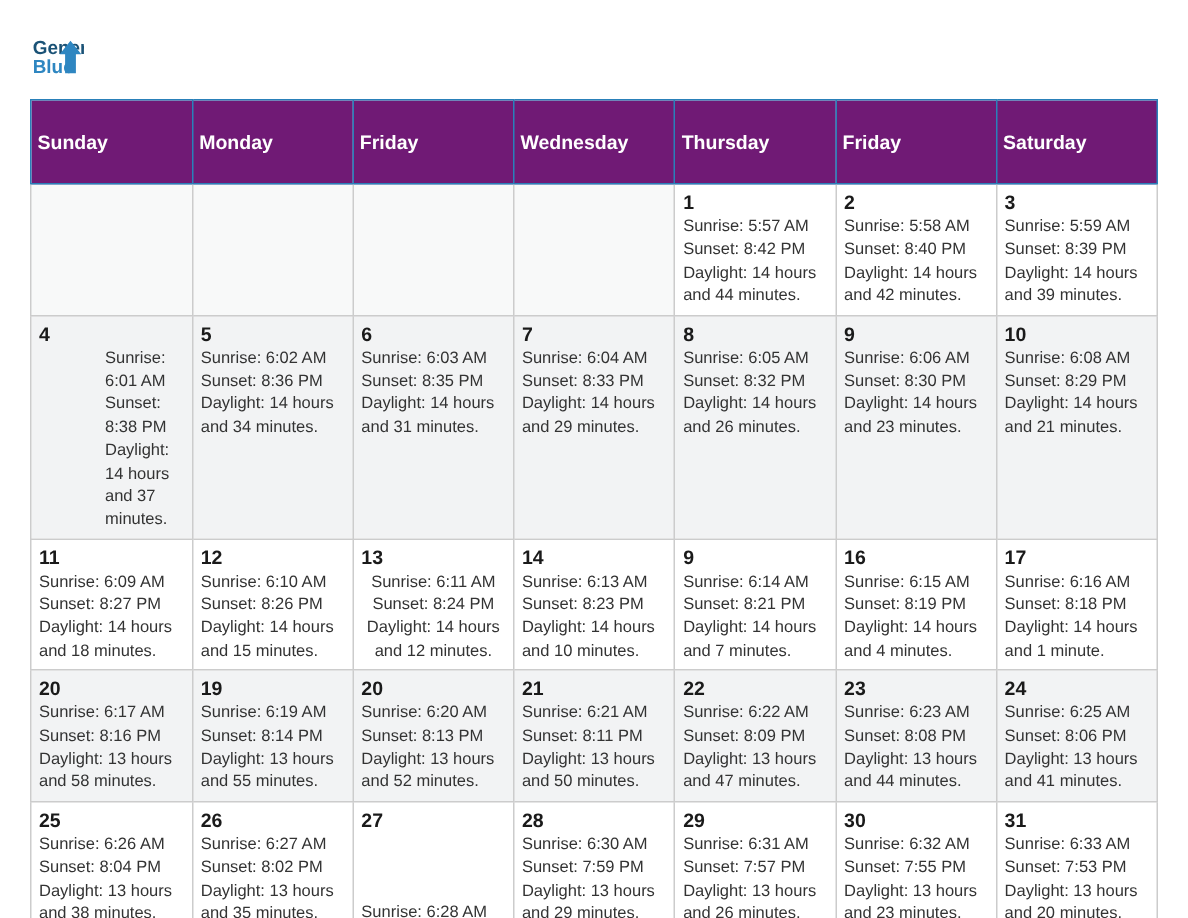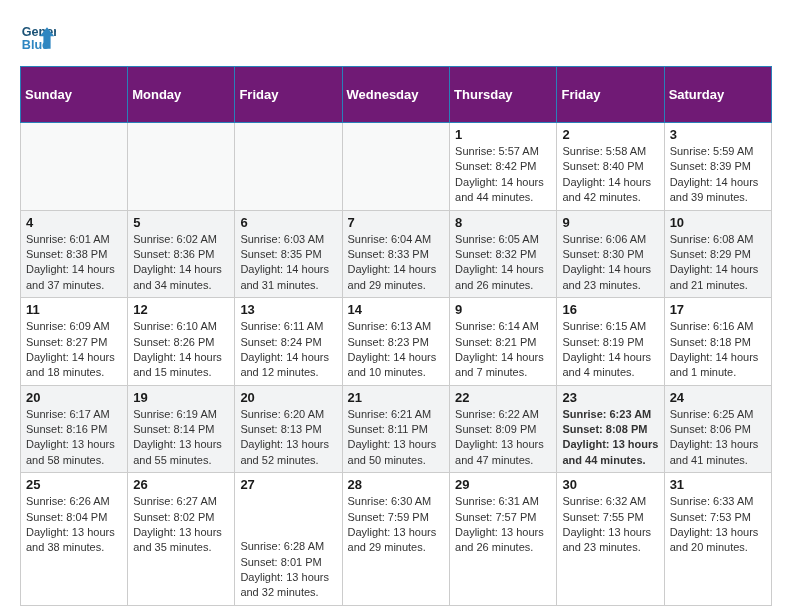--- a/index.html
+++ b/index.html
@@ -133,21 +133,21 @@
           <span class="day-number">3</span>
           <div class="day-info" style="white-space: pre-line;">Sunrise: 5:59 AM
 Sunset: 8:39 PM
 Daylight: 14 hours
 and 39 minutes.</div>
         </td>
       </tr>
       <tr>
         <td>
           <span class="day-number">4</span>
-          <div class="day-info" style="white-space: pre-line;">Sunrise: 6:01 AM
+          <div class="day-info" style="white-space: pre-line; margin-left: 44px;">Sunrise: 6:01 AM
 Sunset: 8:38 PM
 Daylight: 14 hours
 and 37 minutes.</div>
         </td>
         <td>
           <span class="day-number">5</span>
           <div class="day-info" style="white-space: pre-line;">Sunrise: 6:02 AM
 Sunset: 8:36 PM
 Daylight: 14 hours
 and 34 minutes.</div>
@@ -198,21 +198,21 @@
         </td>
         <td>
           <span class="day-number">12</span>
           <div class="day-info" style="white-space: pre-line;">Sunrise: 6:10 AM
 Sunset: 8:26 PM
 Daylight: 14 hours
 and 15 minutes.</div>
         </td>
         <td>
           <span class="day-number">13</span>
-          <div class="day-info" style="white-space: pre-line;">Sunrise: 6:11 AM
+          <div class="day-info" style="white-space: pre-line; text-align: center;">Sunrise: 6:11 AM
 Sunset: 8:24 PM
 Daylight: 14 hours
 and 12 minutes.</div>
         </td>
         <td>
           <span class="day-number">14</span>
           <div class="day-info" style="white-space: pre-line;">Sunrise: 6:13 AM
 Sunset: 8:23 PM
 Daylight: 14 hours
 and 10 minutes.</div>
@@ -270,21 +270,21 @@
         </td>
         <td>
           <span class="day-number">22</span>
           <div class="day-info" style="white-space: pre-line;">Sunrise: 6:22 AM
 Sunset: 8:09 PM
 Daylight: 13 hours
 and 47 minutes.</div>
         </td>
         <td>
           <span class="day-number">23</span>
-          <div class="day-info" style="white-space: pre-line; font-weight: bold;">Sunrise: 6:23 AM
+          <div class="day-info" style="white-space: pre-line;">Sunrise: 6:23 AM
 Sunset: 8:08 PM
 Daylight: 13 hours
 and 44 minutes.</div>
         </td>
         <td>
           <span class="day-number">24</span>
           <div class="day-info" style="white-space: pre-line;">Sunrise: 6:25 AM
 Sunset: 8:06 PM
 Daylight: 13 hours
 and 41 minutes.</div>

